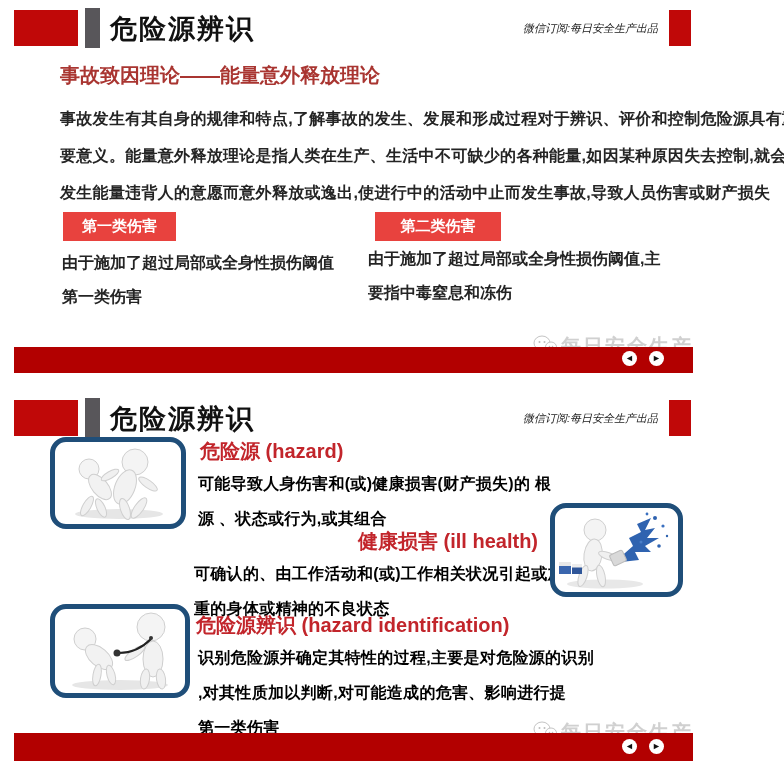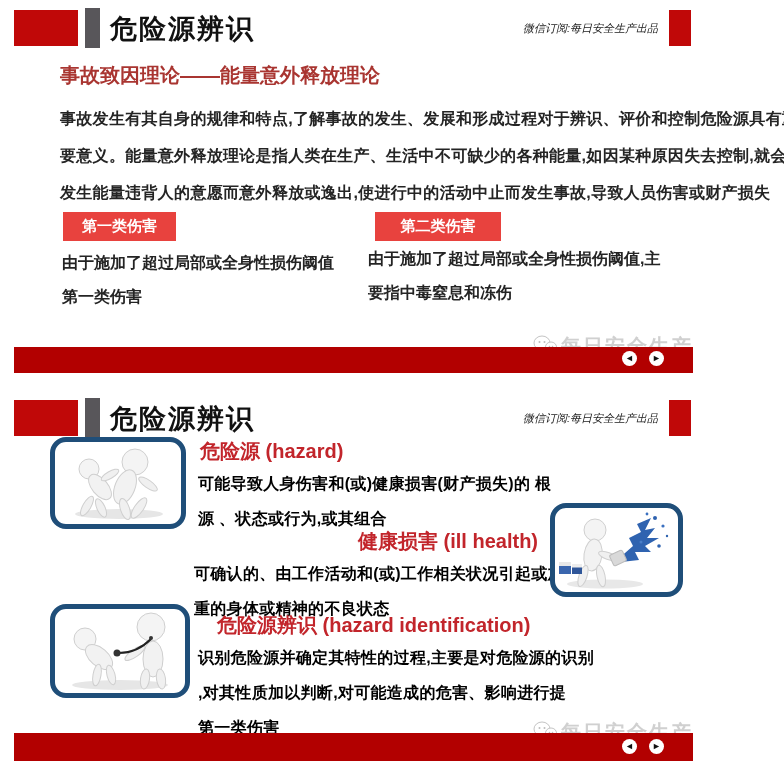--- a/index.html
+++ b/index.html
@@ -171,21 +171,21 @@
         <ellipse cx="90" cy="70" rx="4.5" ry="10" fill="#f0f0f0" stroke="#cfcfcf" transform="rotate(8 90 70)"></ellipse>
         <ellipse cx="106" cy="70" rx="4.5" ry="10" fill="#f0f0f0" stroke="#cfcfcf" transform="rotate(-8 106 70)"></ellipse>
         <ellipse cx="80" cy="44" rx="3.8" ry="12" fill="#f0f0f0" stroke="#cfcfcf" transform="rotate(55 80 44)"></ellipse>
 
         <path d="M96 30 C 86 40, 76 44, 64 44" fill="none" stroke="#222" stroke-width="2.2"></path>
         <circle cx="62" cy="44" r="3.5" fill="#333"></circle>
         <circle cx="96" cy="29" r="2" fill="#333"></circle>
       </svg>
     </div>
 
-    <div class="abs term-heading" style="left:217px;top:222px;text-align:center;">
+    <div class="abs term-heading" style="left:196px;top:222px;text-align:center;">
       <span>危险源辨识</span>
       <span>(hazard identification)</span>
     </div>
     <div class="abs" style="left:198px;top:250px;">
       <div class="term-line">识别危险源并确定其特性的过程,主要是对危险源的识别</div>
       <div class="term-line">,对其性质加以判断,对可能造成的危害、影响进行提</div>
       <div class="term-line">第一类伤害</div>
     </div>
 
     <div class="abs watermark" style="left:533px;top:329px;">

